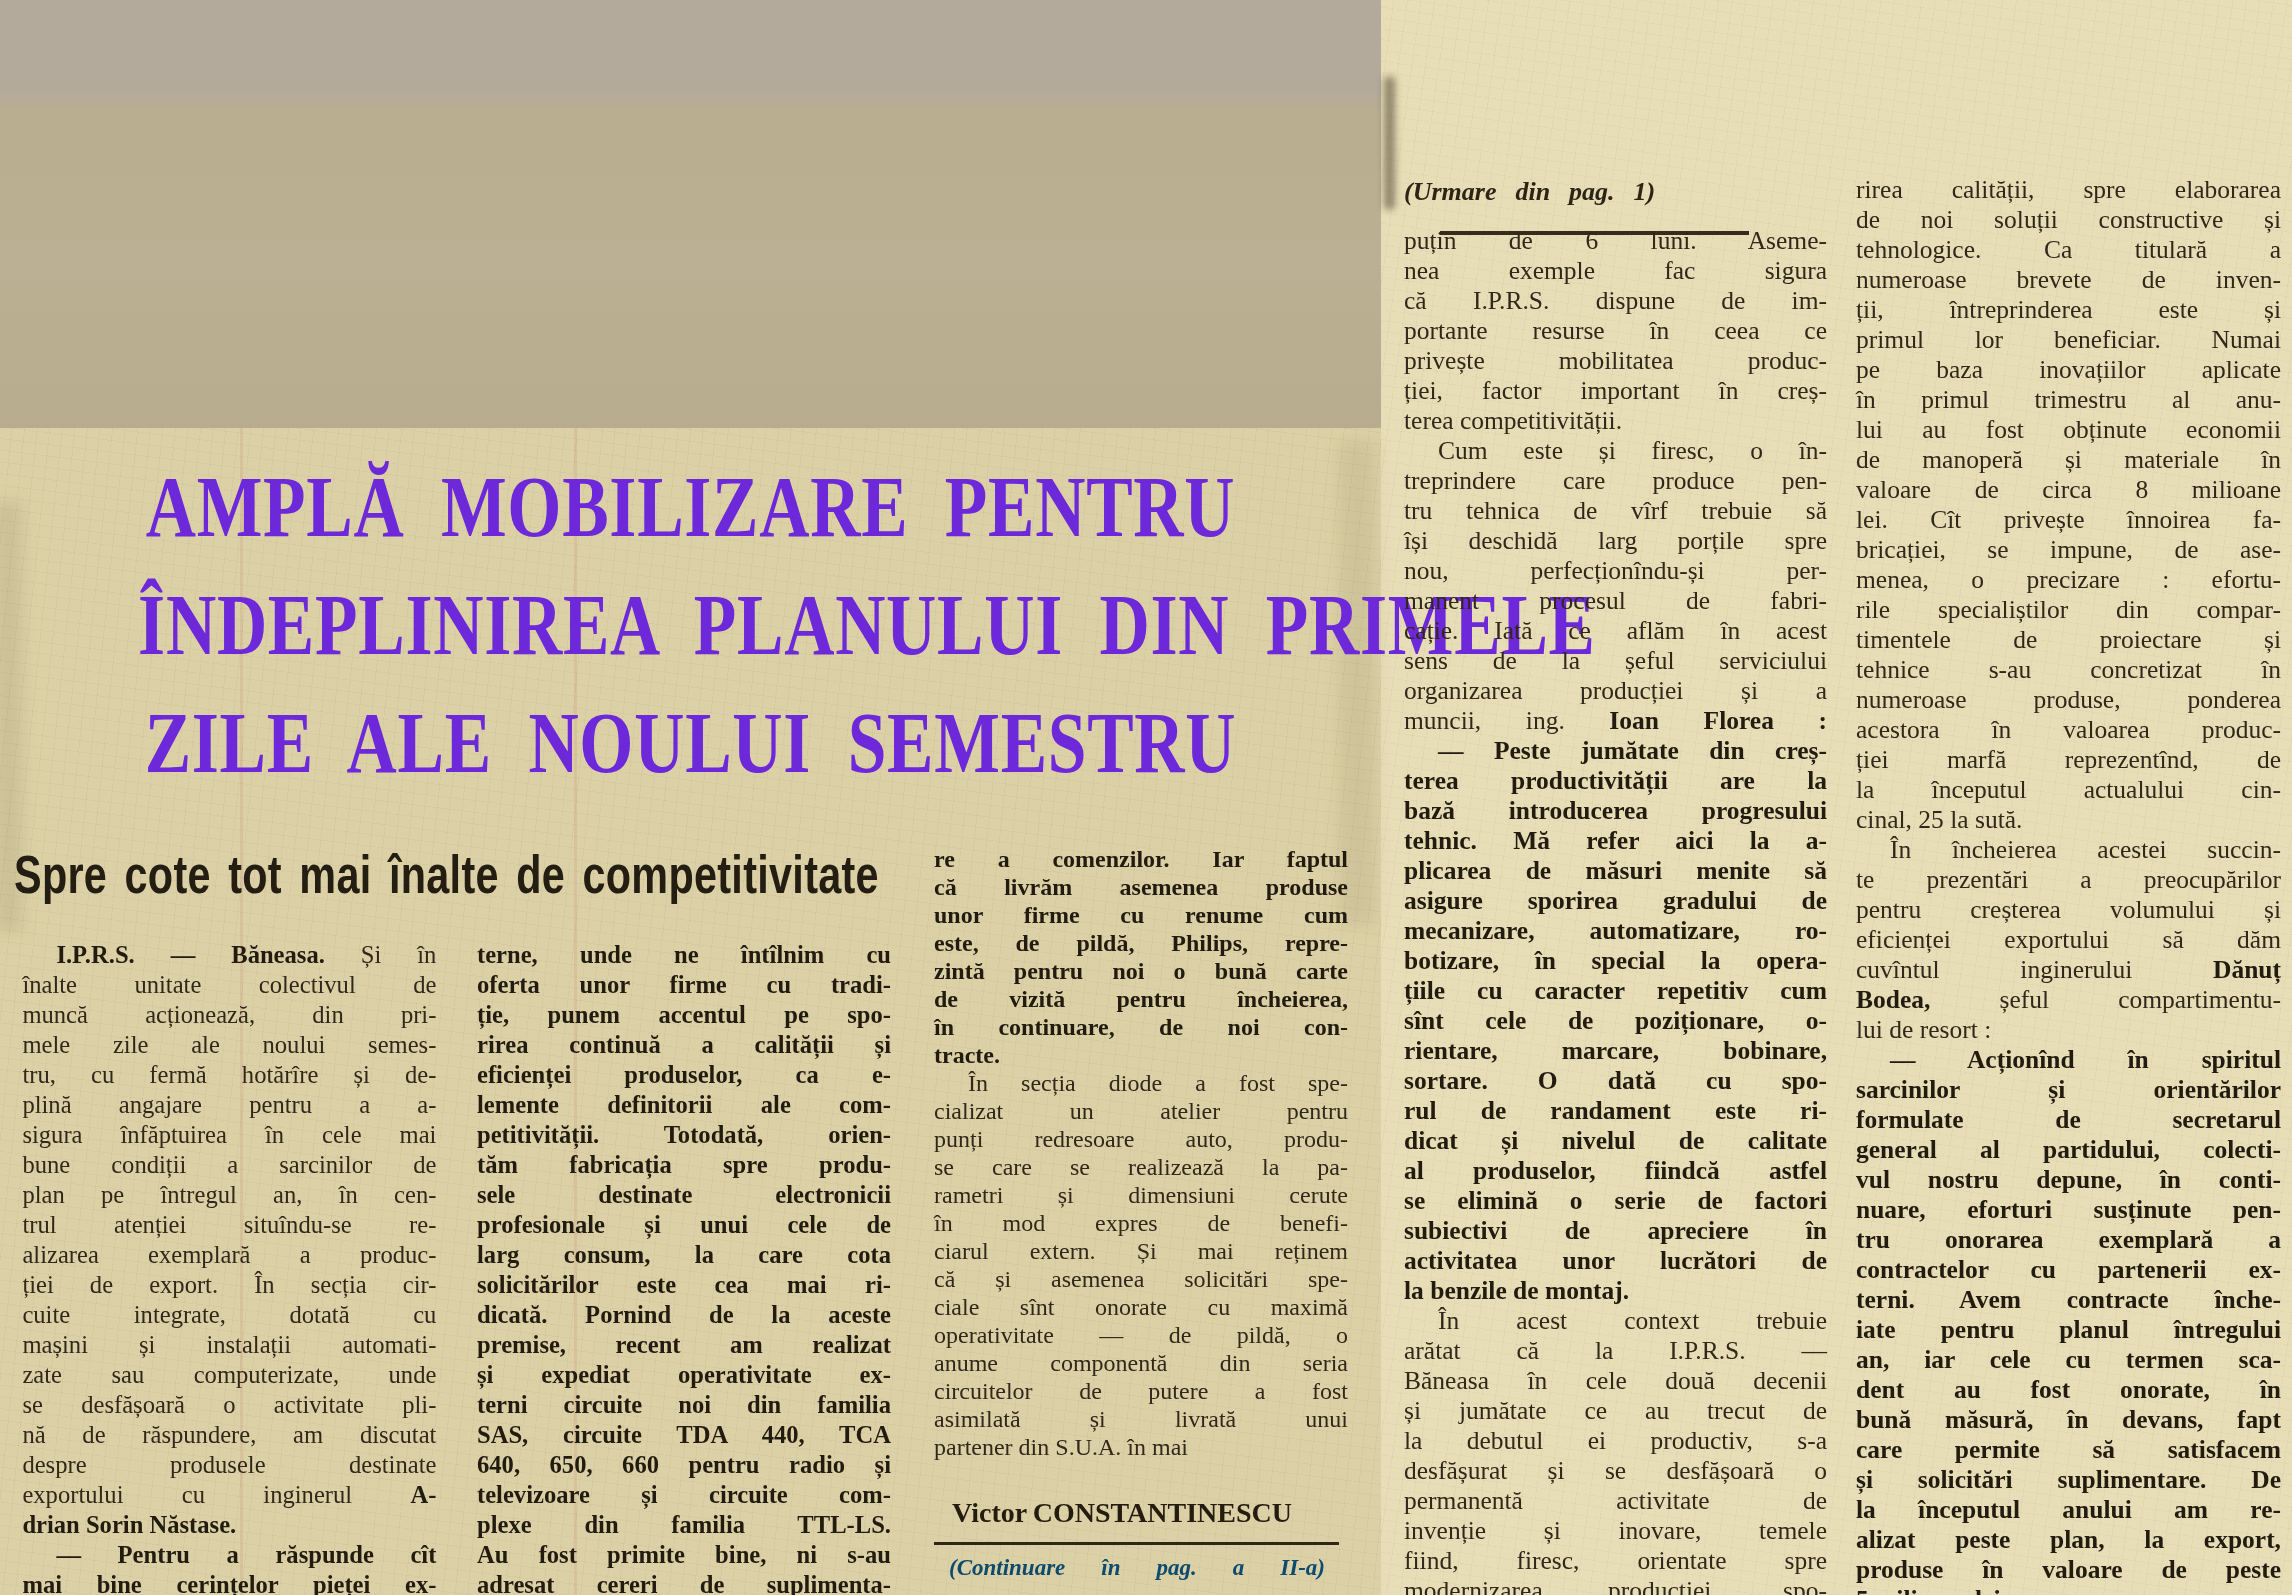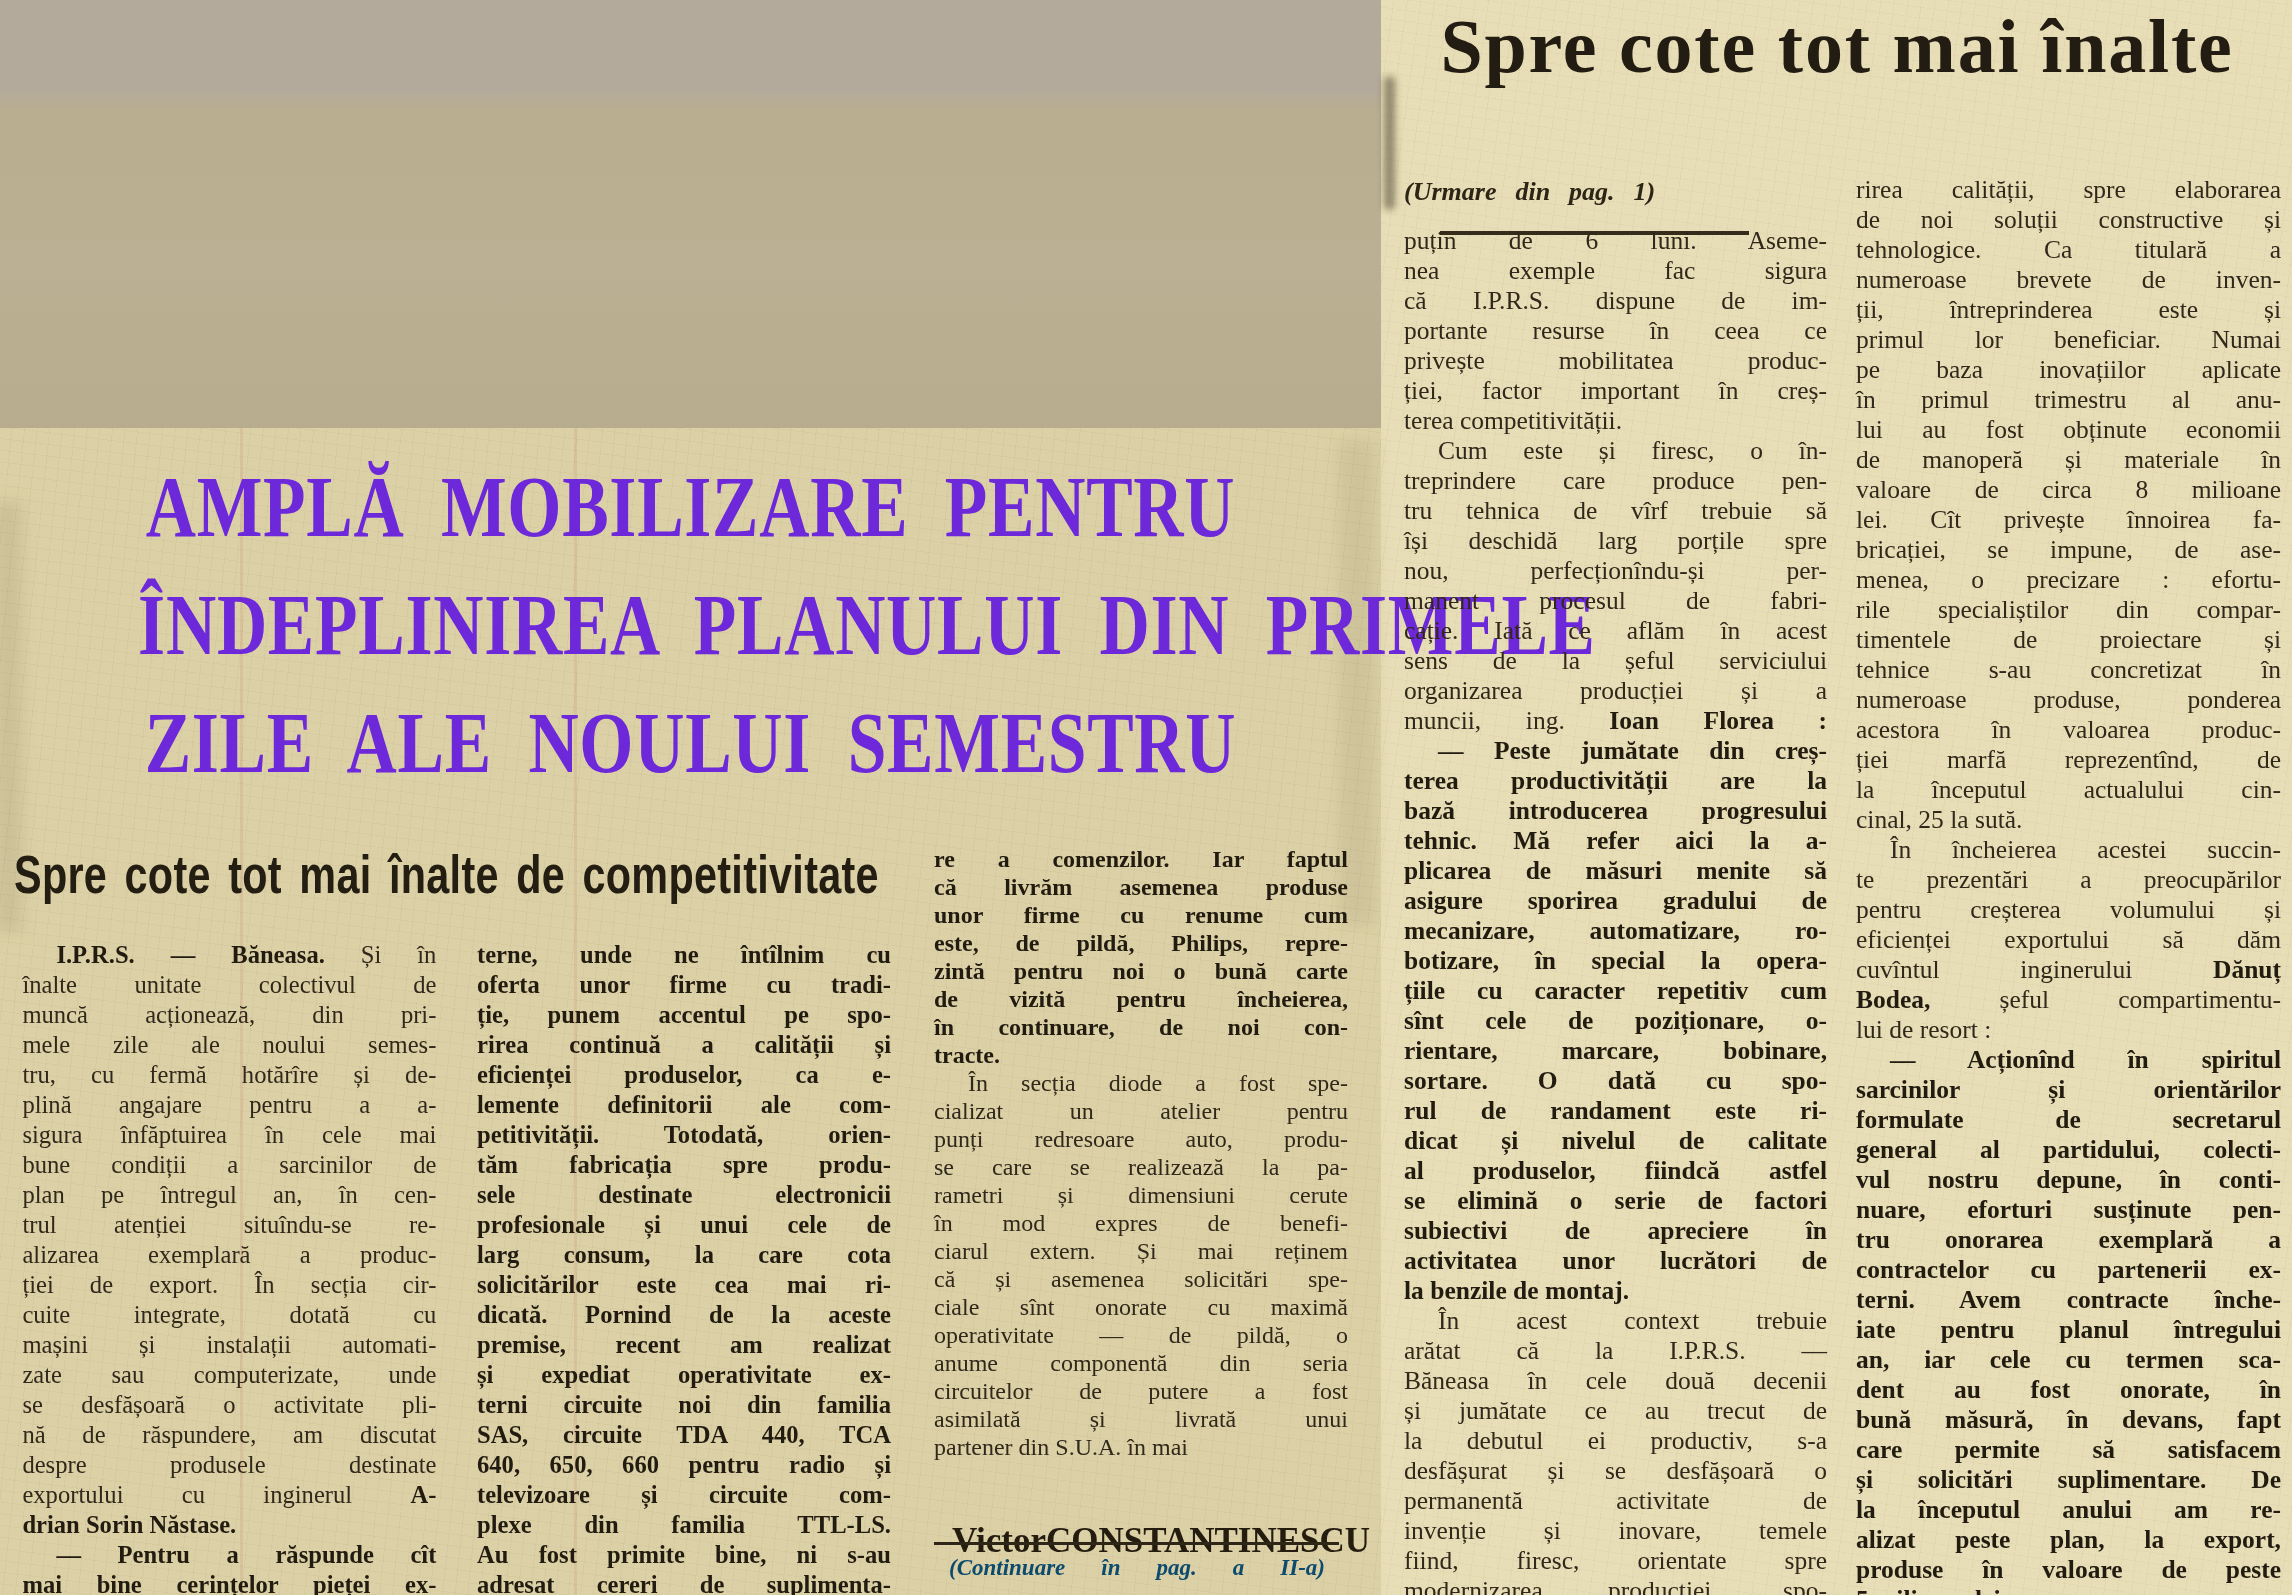--- a/index.html
+++ b/index.html
@@ -42,21 +42,21 @@
   .col .ln.end{text-align-last:auto;}
   .col .ln.ind{text-indent:34px;}
   .col .ln.bold, .bs{font-weight:700;color:#221b10;}
   #col-l1{left:22.4px;top:940px;width:414px;font-size:24.6px;line-height:30px;}
   #col-l2{left:477px;top:940px;width:414px;font-size:24.6px;line-height:30px;}
   #col-l3{left:934px;top:845px;width:414px;font-size:24px;line-height:28px;}
   #col-r1{left:1404px;top:226px;width:423px;font-size:25.5px;line-height:30px;}
   #col-r2{left:1856px;top:175px;width:425px;font-size:25.5px;line-height:30px;}
   
   #signature{position:absolute;left:936px;top:1497px;width:410px;display:flex;justify-content:space-between;
-    padding:0 54px 0 16px;box-sizing:border-box;font-weight:700;font-size:35px;color:#241c0f;margin-top:24px;}
+    padding:0 54px 0 16px;box-sizing:border-box;font-weight:700;font-size:28px;color:#241c0f;}
   #sig-rule{position:absolute;left:934px;top:1542px;width:405px;height:2.7px;background:#2e2718;}
   #continuation{position:absolute;left:949px;top:1555px;width:376px;font-style:italic;font-weight:700;
     font-size:23px;color:#0c4a6e;text-align:justify;text-align-last:justify;word-spacing:9px;}
 </style>
 </head>
 <body>
 
 <div id="stage">
 
   <div class="paper" id="paper-right"></div>
@@ -150,21 +150,20 @@
     </div>
 
   <div id="signature">
     <span>Victor</span>
     <span>CONSTANTINESCU</span>
   </div>
   <div id="sig-rule"></div>
   <div id="continuation">(Continuare în pag. a II-a)</div>
 
   <div id="right-headline">
-      <div class="ln">Spre cote tot mai înalte</div>
     </div>
   <div id="kicker">(Urmare din pag. 1)</div>
   <div id="kicker-rule"></div>
 
   <div class="col" id="col-r1">
       <div class="ln">puțin de 6 luni. Aseme-</div>
       <div class="ln">nea exemple fac sigura</div>
       <div class="ln">că I.P.R.S. dispune de im-</div>
       <div class="ln">portante resurse în ceea ce</div>
       <div class="ln">privește mobilitatea produc-</div>

